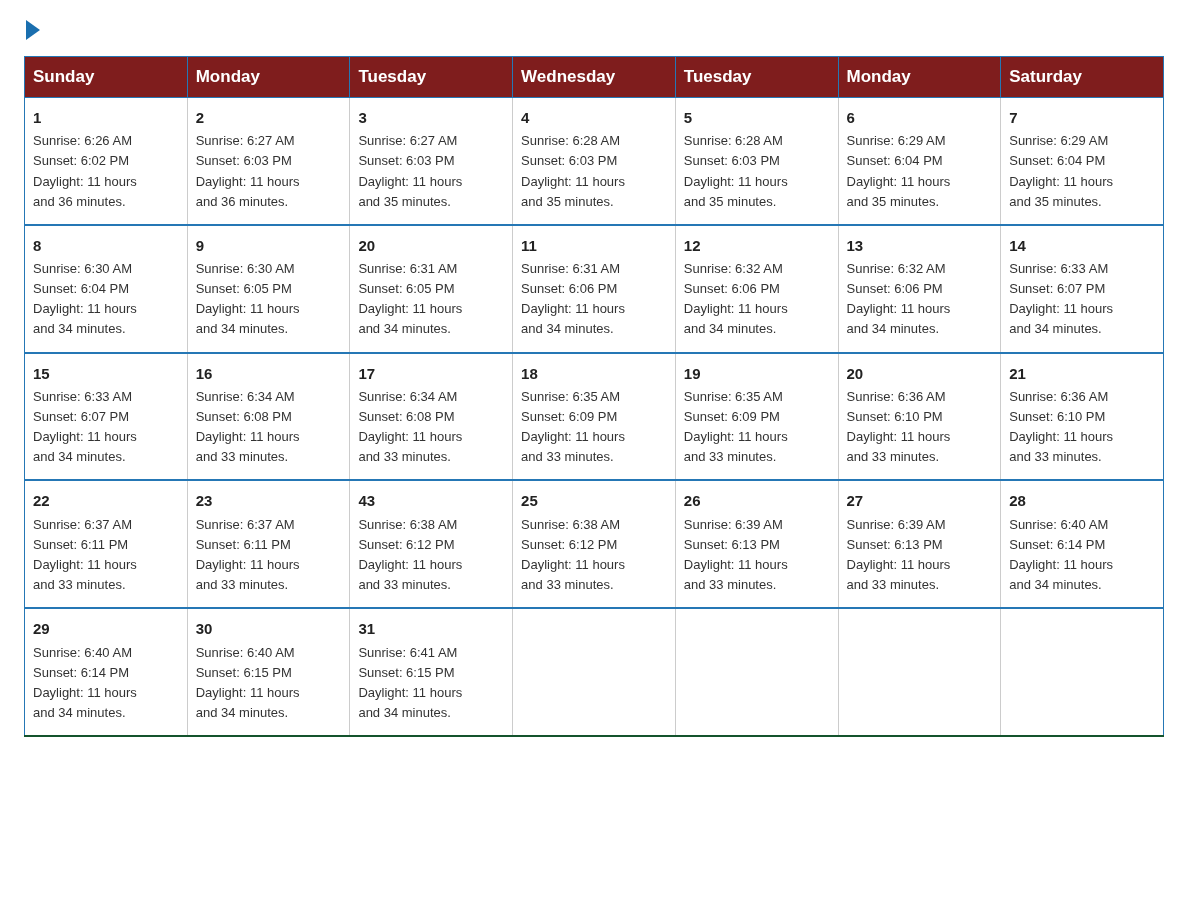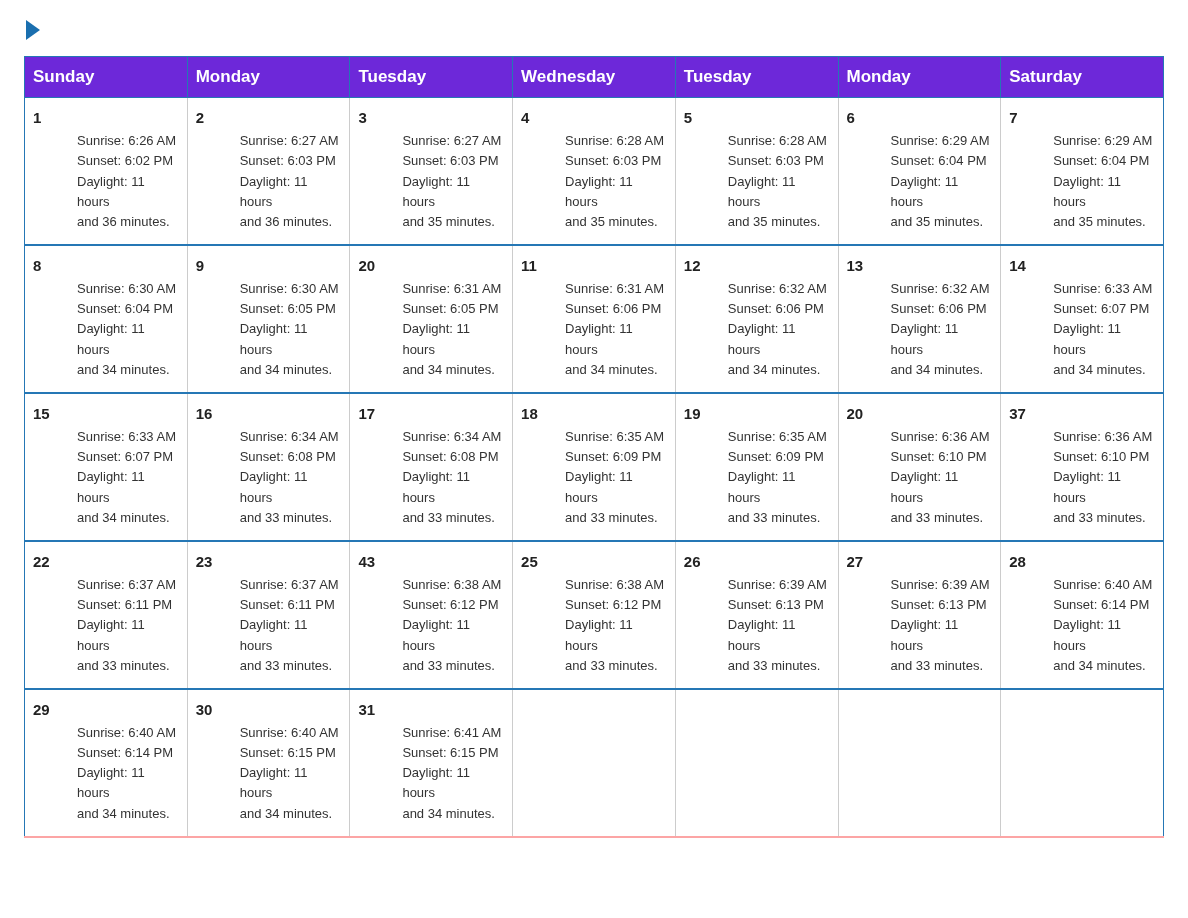--- a/index.html
+++ b/index.html
@@ -61,21 +61,21 @@
       font-size: 24px;
       color: #444;
       margin-top: 4px;
     }
     table {
       width: 100%;
       border-collapse: collapse;
       table-layout: fixed;
     }
     thead tr {
-      background-color: #6d28d9;
+      background-color: #7f1d1d;
       color: #fff;
     }
     thead th {
       padding: 10px 8px;
       font-size: 17px;
       font-weight: bold;
       text-align: left;
       border: 1px solid #2577b5;
     }
     tbody tr {
@@ -98,27 +98,26 @@
       font-size: 15px;
       font-weight: bold;
       color: #222;
       display: block;
       margin-bottom: 2px;
     }
     .day-info {
       font-size: 13px;
       color: #333;
       line-height: 1.55;
-      margin-left: 44px;
     }
     .empty-cell {
       background: #fff;
     }
     tbody tr:last-child {
-      border-bottom: 2px solid #fca5a5;
+      border-bottom: 2px solid #14532d;
     }
   </style>
 </head>
 <body>
 
 <div class="header">
   <div class="logo">
     <div class="logo-top">
       <span class="logo-general"></span>
       <div class="logo-arrow"></div>
@@ -223,21 +222,21 @@
         </td>
         <td>
           <span class="day-number">19</span>
           <div class="day-info">Sunrise: 6:35 AM<br>Sunset: 6:09 PM<br>Daylight: 11 hours<br>and 33 minutes.</div>
         </td>
         <td>
           <span class="day-number">20</span>
           <div class="day-info">Sunrise: 6:36 AM<br>Sunset: 6:10 PM<br>Daylight: 11 hours<br>and 33 minutes.</div>
         </td>
         <td>
-          <span class="day-number">37</span>
+          <span class="day-number">21</span>
           <div class="day-info">Sunrise: 6:36 AM<br>Sunset: 6:10 PM<br>Daylight: 11 hours<br>and 33 minutes.</div>
         </td>
       </tr>
       <tr>
         <td>
           <span class="day-number">22</span>
           <div class="day-info">Sunrise: 6:37 AM<br>Sunset: 6:11 PM<br>Daylight: 11 hours<br>and 33 minutes.</div>
         </td>
         <td>
           <span class="day-number">23</span>

